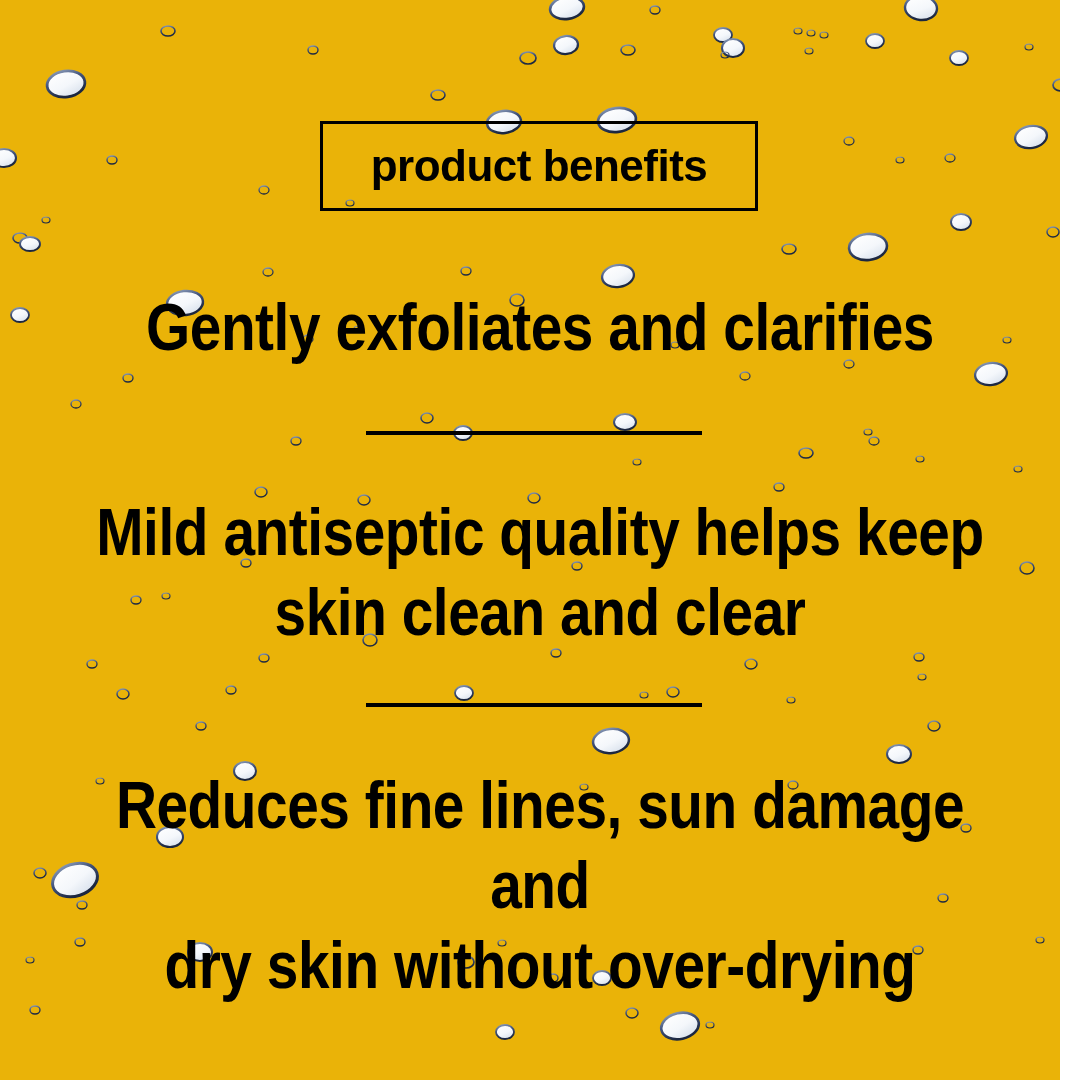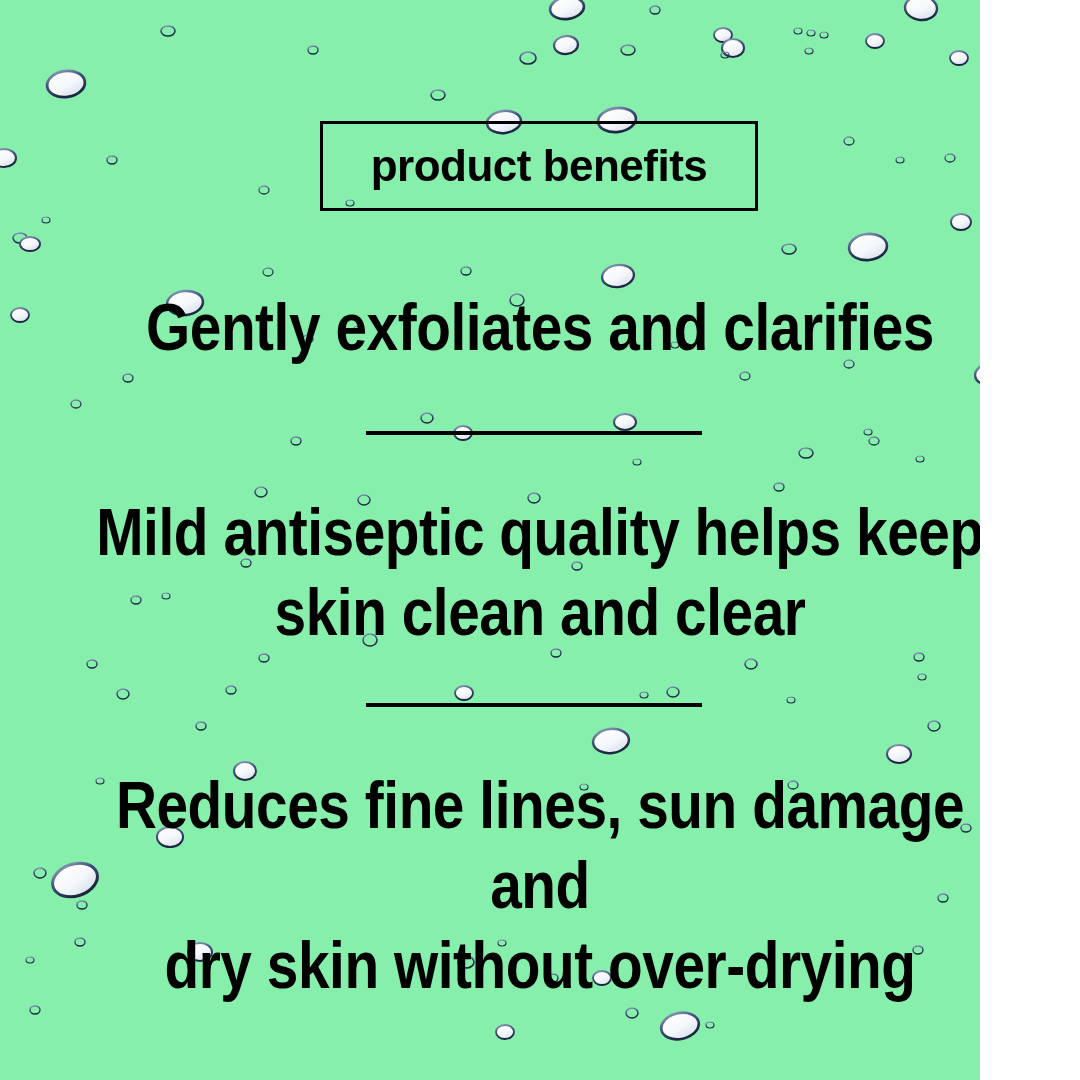--- a/index.html
+++ b/index.html
@@ -2,23 +2,23 @@
 <html><head>
 <meta charset="utf-8">
 <style>
   html, body {
     margin: 0;
     padding: 0;
     background: #ffffff;
   }
   #canvas {
     position: relative;
-    width: 980px;
+    width: 1060px;
     height: 1080px;
-    background: #86efac;
+    background: #eab308;
     overflow: hidden;
     font-family: "Liberation Sans", "DejaVu Sans", sans-serif;
   }
 
   
   #bubble-layer {
     position: absolute;
     inset: 0;
     z-index: 1;
     pointer-events: none;

